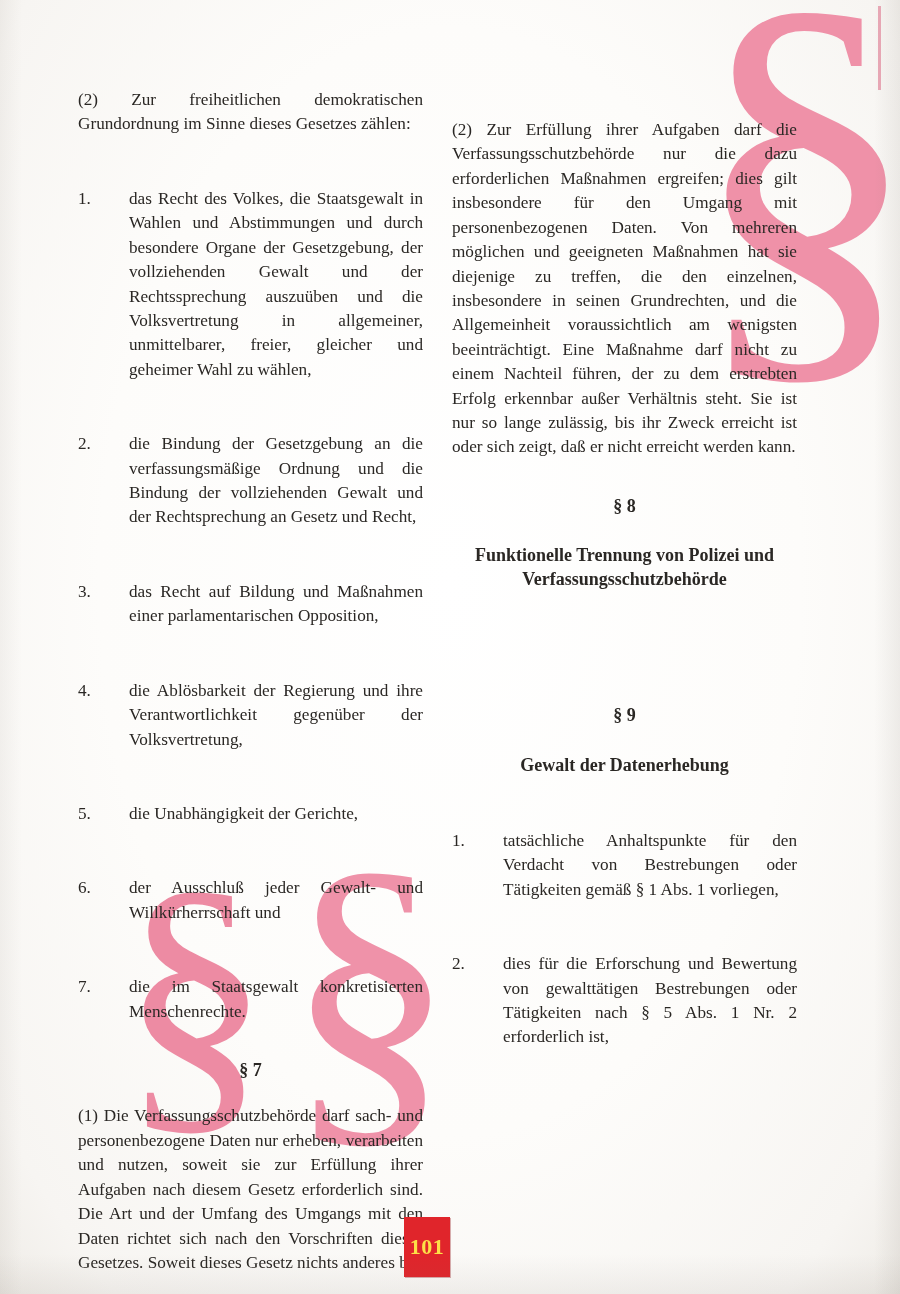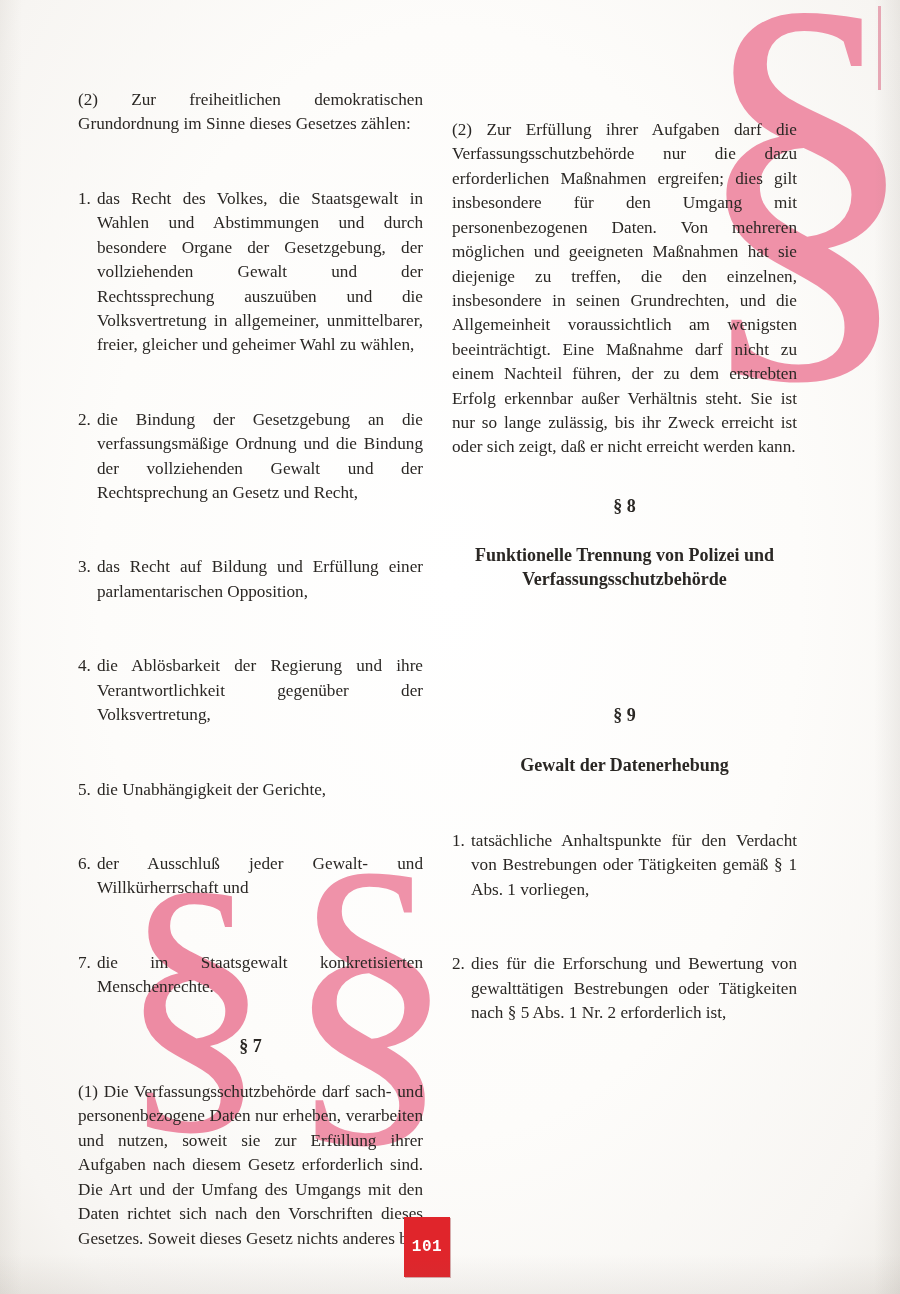--- a/index.html
+++ b/index.html
@@ -114,20 +114,21 @@
     line-height: 1.42;
   }
   .list-item .marker {
     flex: 0 0 auto;
     width: 19px;
     text-align: left;
   }
   .list-item .body {
     flex: 1 1 auto;
     text-align: justify;
+    margin-left: 32px;
   }
 
   .heading-block {
     margin: 34px 0 22px 0;
     text-align: center;
   }
   .heading-num {
     font-size: 18px;
     font-weight: bold;
     line-height: 1.35;
@@ -150,24 +151,24 @@
     top: 1217px;
     width: 46px;
     height: 60px;
     background: #e0252b;
     display: flex;
     align-items: center;
     justify-content: center;
     box-shadow: 1px 1px 0 rgba(150,30,35,0.35);
   }
   #page-number-badge span {
-    color: #ffffff;
-    font-family: Liberation Mono, monospace;
+    color: #fde047;
+    font-family: Liberation Serif, serif;
     font-weight: bold;
-    font-size: 16px;
+    font-size: 22px;
     letter-spacing: 0.5px;
   }
 </style>
 </head>
 <body>
 
 <div id="page">
 
   <div id="paper-texture"></div>
 
@@ -193,21 +194,21 @@
 
       <div class="list-item">
         <span class="marker">2.</span>
         <span class="body">die Bindung der Gesetzgebung an die verfassungsmäßige Ordnung und die Bindung der vollziehenden Gewalt und der Rechtsprechung an Gesetz und Recht,</span>
       </div>
 
       <div class="spacer-lg"></div>
 
       <div class="list-item">
         <span class="marker">3.</span>
-        <span class="body">das Recht auf Bildung und Erfüllung einer parlamentarischen Opposition,</span>
+        <span class="body">das Recht auf Bildung und Maßnahmen einer parlamentarischen Opposition,</span>
       </div>
 
       <div class="spacer-lg"></div>
 
       <div class="list-item">
         <span class="marker">4.</span>
         <span class="body">die Ablösbarkeit der Regierung und ihre Verantwortlichkeit gegenüber der Volksvertretung,</span>
       </div>
 
       <div class="spacer-lg"></div>

